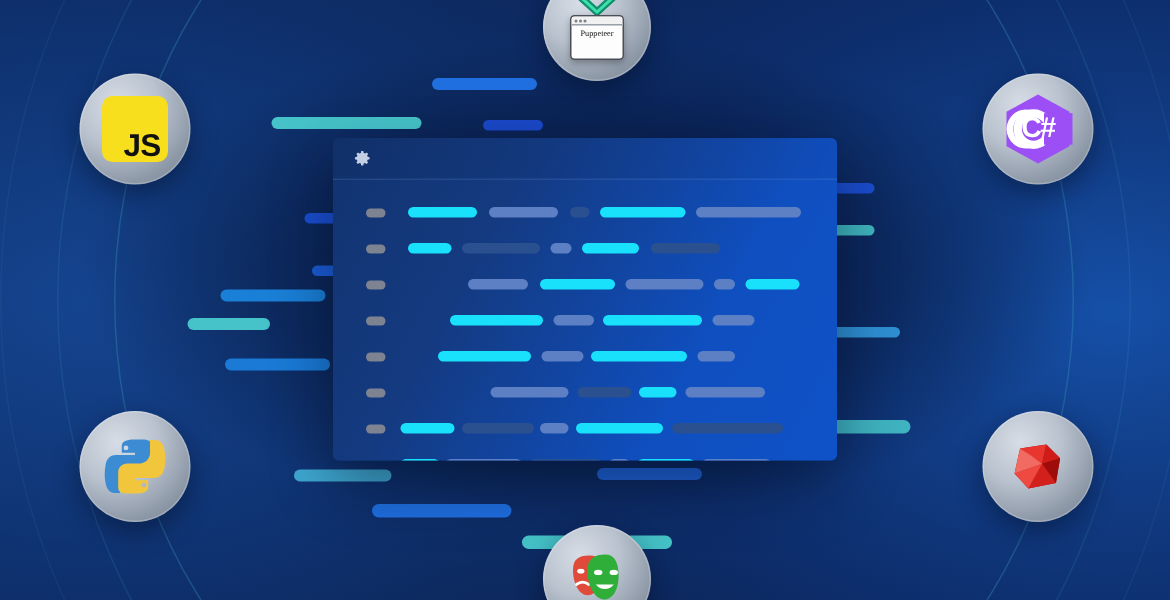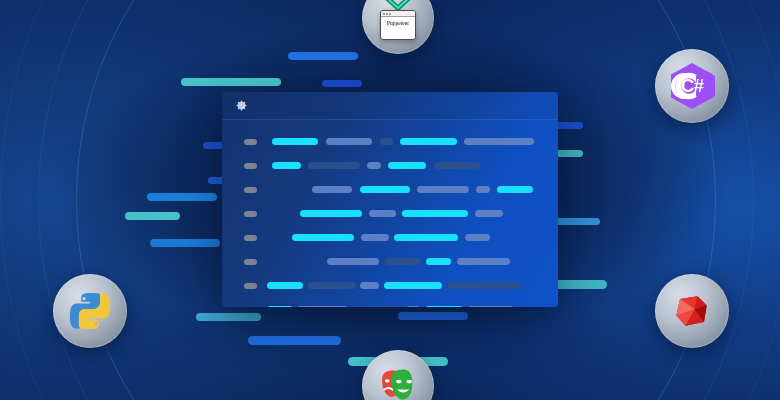--- a/index.html
+++ b/index.html
@@ -175,20 +175,25 @@
           <div class="tok" style="left: 45px; width: 26px; background: rgb(25, 224, 251);"></div>
           <div class="tok" style="left: 75px; width: 51px; background: rgb(93, 127, 196);"></div>
           <div class="tok" style="left: 131px; width: 48px; background: rgb(42, 80, 143);"></div>
           <div class="tok" style="left: 184px; width: 14px; background: rgb(93, 127, 196);"></div>
           <div class="tok" style="left: 203px; width: 38px; background: rgb(25, 224, 251);"></div>
           <div class="tok" style="left: 246px; width: 46px; background: rgb(93, 127, 196);"></div>
         </div>
       </div>
   </div>
 
+  <div class="badge badge-sm" style="left:53px;top:49px;">
+    <div class="js-mark">
+      <span>JS</span>
+    </div>
+  </div>
 
   <div class="badge badge-sm" style="left:655px;top:49px;">
     <div class="cs-wrap">
       <svg viewBox="0 0 100 100" style="position:absolute;inset:0;">
         <polygon points="50,4 92,27 92,73 50,96 8,73 8,27" fill="#9b4ff5"></polygon>
         <path d="M62 36a22 22 0 100 28 26 26 0 11 0-28z" fill="#ffffff" transform="translate(-6,0)"></path>
         <circle cx="44" cy="50" r="21" fill="none" stroke="#ffffff" stroke-width="11"></circle>
         <rect x="58" y="29" width="38" height="42" fill="#9b4ff5"></rect>
       </svg>
       <span>C#</span>

